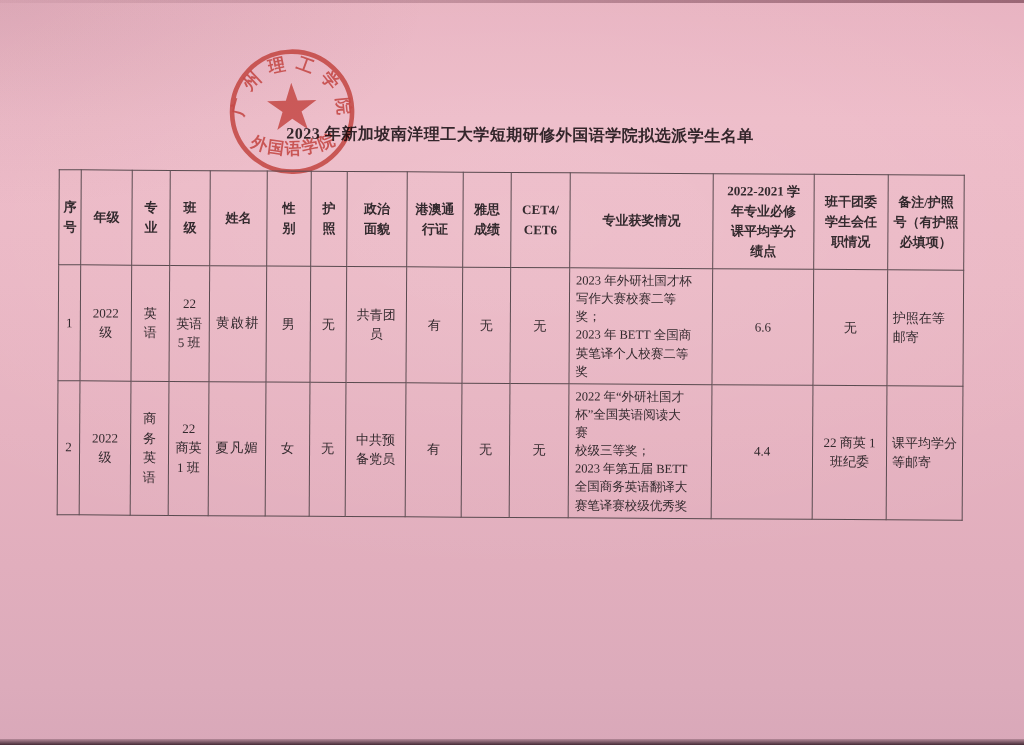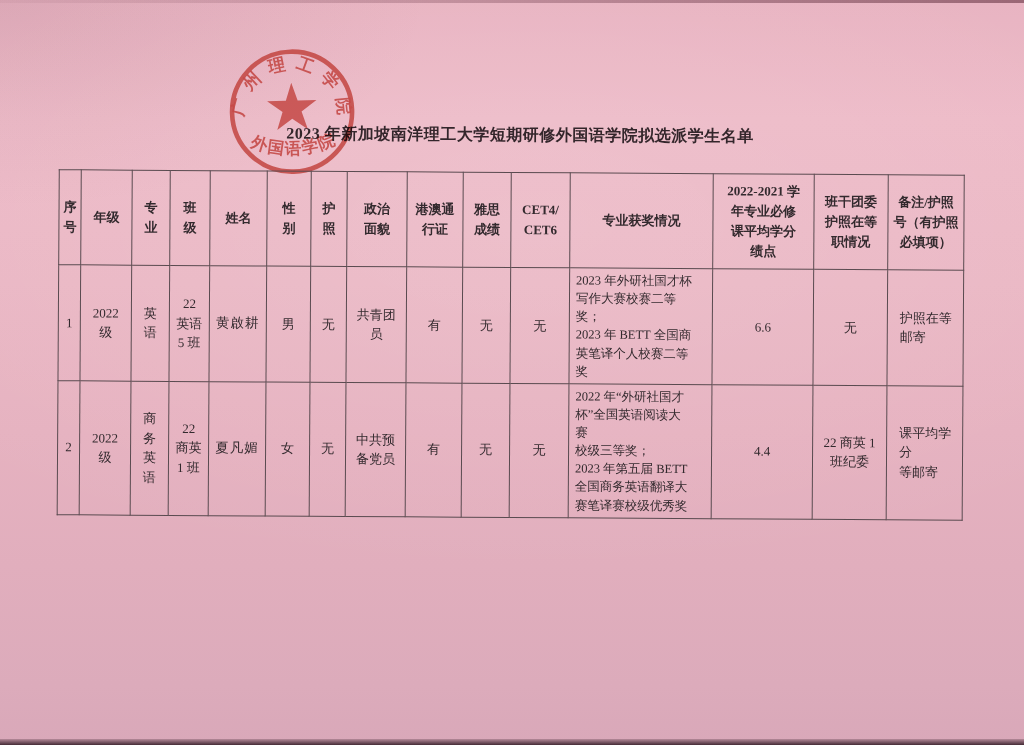--- a/index.html
+++ b/index.html
@@ -46,21 +46,21 @@
     white-space:pre-line;
     font-size:13px; line-height:1.5;
     padding:3px 4px;
     overflow:hidden;
   }
   .roster th { font-weight:bold; line-height:1.55; }
   .roster thead tr { height:95px; }
   .roster tbody tr:nth-child(1) { height:105px; }
   .roster tbody tr:nth-child(2) { height:118px; }
   .roster td.c11 { text-align:left; font-size:12.5px; line-height:1.45; padding-left:6px; padding-right:19px; }
-  .roster td.c14 { text-align:left; padding-left:12px; }
+  .roster td.c14 { text-align:left; padding-left:5px; }
   .roster td.c4 { font-size:13.5px; letter-spacing:1px;font-family:Liberation Serif, serif; }
 </style>
 </head>
 <body>
 
 <div class="photo">
   <div class="sheet">
 
     <div class="doc-title">2023 年新加坡南洋理工大学短期研修外国语学院拟选派学生名单</div>
 
@@ -118,21 +118,21 @@
             <th>雅思
 成绩</th>
             <th>CET4/
 CET6</th>
             <th>专业获奖情况</th>
             <th>2022-2021 学
 年专业必修
 课平均学分
 绩点</th>
             <th>班干团委
-护照在等
+学生会任
 职情况</th>
             <th>备注/护照
 号（有护照
 必填项）</th>
           </tr>
       </thead>
       <tbody id="table-body">
           <tr>
             <td class="c0">1</td>
             <td class="c1">2022

